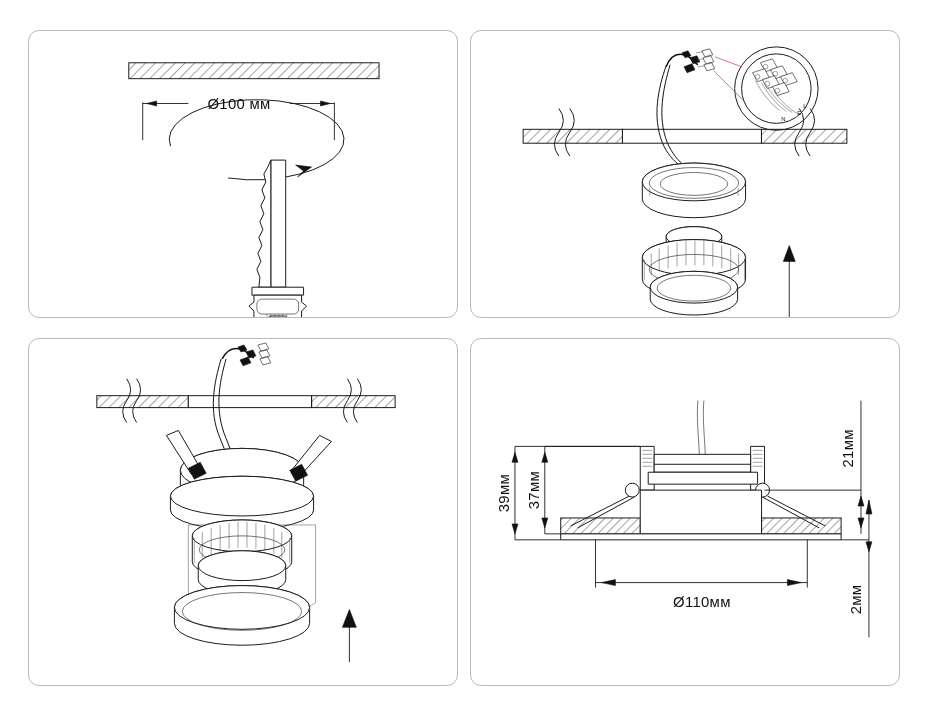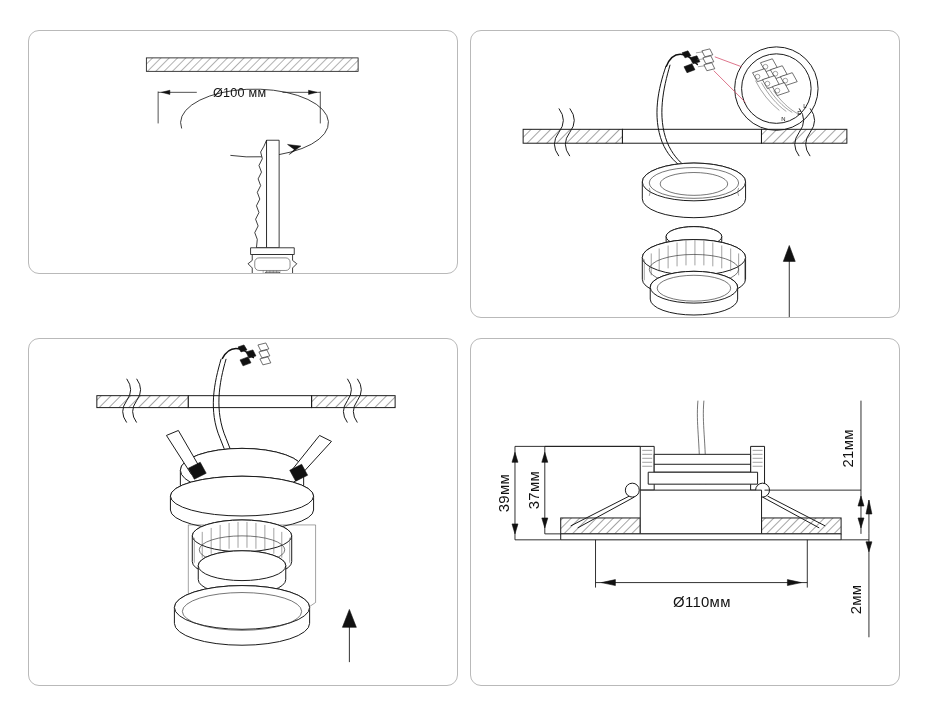--- a/index.html
+++ b/index.html
@@ -20,21 +20,21 @@
     height: 720px;
     background: #ffffff;
   }
   .panel {
     position: absolute;
     box-sizing: border-box;
     border: 1px solid #b9b9b9;
     border-radius: 11px;
     background: #ffffff;
   }
-  #panel-1 { left: 28px;  top: 30px;  width: 430px; height: 244px; }
+  #panel-1 { left: 28px;  top: 30px;  width: 430px; height: 288px; }
   #panel-2 { left: 470px; top: 30px;  width: 430px; height: 288px; }
   #panel-3 { left: 28px;  top: 338px; width: 430px; height: 348px; }
   #panel-4 { left: 470px; top: 338px; width: 430px; height: 348px; }
   .panel-svg {
     display: block;
     width: 100%;
     height: 100%;
   }
   .ln      { fill: none; stroke: #1a1a1a; stroke-width: 1; }
   .ln-thin { fill: none; stroke: #3a3a3a; stroke-width: 0.7; }

